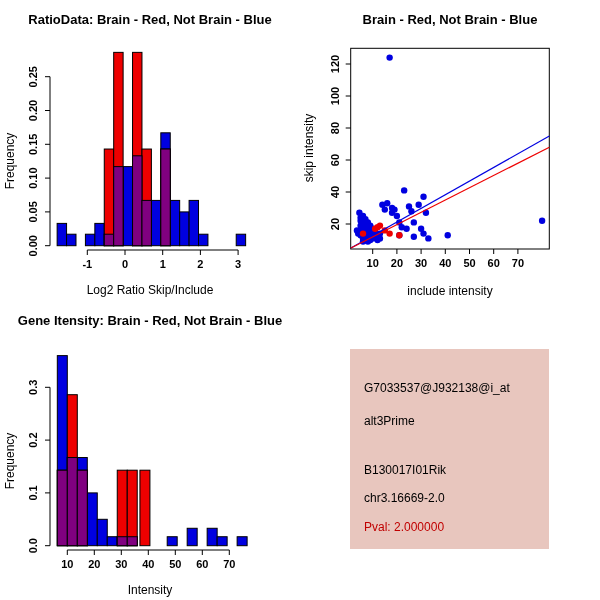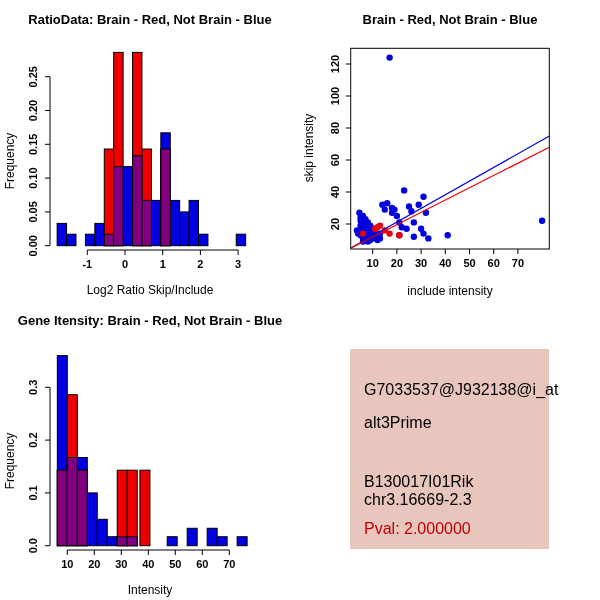--- a/index.html
+++ b/index.html
@@ -6,21 +6,21 @@
   body{width:600px;height:600px;position:relative;font-family:"Liberation Sans",sans-serif;}
   #canvas{position:absolute;left:0;top:0;width:600px;height:600px;background:#fff;}
   .panel{position:absolute;width:300px;height:300px;}
   #p0{left:0;top:0;} #p1{left:300px;top:0;} #p2{left:0;top:300px;} #p3{left:300px;top:300px;}
   svg{display:block;}
   svg text{font-family:"Liberation Sans",sans-serif;fill:#000;}
   .title{font-size:13px;font-weight:bold;}
   .tick{font-size:11px;font-weight:bold;}
   .axlab{font-size:12px;}
   .info-box{position:absolute;left:50px;top:49px;width:199px;height:200px;}
-  .info-line{position:absolute;left:14px;font-size:16px;white-space:nowrap;}
+  .info-line{position:absolute;left:14px;font-size:12px;white-space:nowrap;}
 </style>
 </head>
 <body style="background: rgb(255, 255, 255);">
 
 <div id="canvas">
   <div class="panel" id="p0">
     <svg id="chart0" width="300" height="300">
         <line x1="50" y1="245.7" x2="50" y2="76.69999999999999" stroke="#000000"></line>
         <line x1="50" y1="245.7" x2="45" y2="245.7" stroke="#000000"></line>
         <text x="37" y="245.7" class="tick" text-anchor="middle" transform="rotate(-90 37 245.7)">0.00</text>
@@ -234,18 +234,18 @@
         <rect x="67.3" y="157.524" width="9.990000000000002" height="88.17599999999999" fill="#800080" stroke="#000000" stroke-width="1"></rect>
         <rect x="77.28999999999999" y="170.196" width="9.990000000000002" height="75.50399999999999" fill="#800080" stroke="#000000" stroke-width="1"></rect>
         <rect x="117.25" y="236.724" width="9.990000000000002" height="8.975999999999999" fill="#800080" stroke="#000000" stroke-width="1"></rect>
         <rect x="127.24000000000001" y="236.724" width="9.990000000000002" height="8.975999999999999" fill="#800080" stroke="#000000" stroke-width="1"></rect>
       </svg>
   </div>
   <div class="panel" id="p3">
     <div class="info-box" id="infoBox" style="background: rgb(232, 198, 190);">
       <div class="info-line" style="top:32px">G7033537@J932138@i_at</div>
       <div class="info-line" style="top:65px">alt3Prime</div>
-      <div class="info-line" style="top:124px">B130017I01Rik</div>
-      <div class="info-line" style="top:142px">chr3.16669-2.3</div>
+      <div class="info-line" style="top:114px">B130017I01Rik</div>
+      <div class="info-line" style="top:142px">chr3.16669-2.0</div>
       <div class="info-line" id="pvalLine" style="top: 171px; color: rgb(192, 0, 0); text-align: center;">Pval: 2.000000</div>
     </div>
   </div>
 </div>
 
 </body></html>

